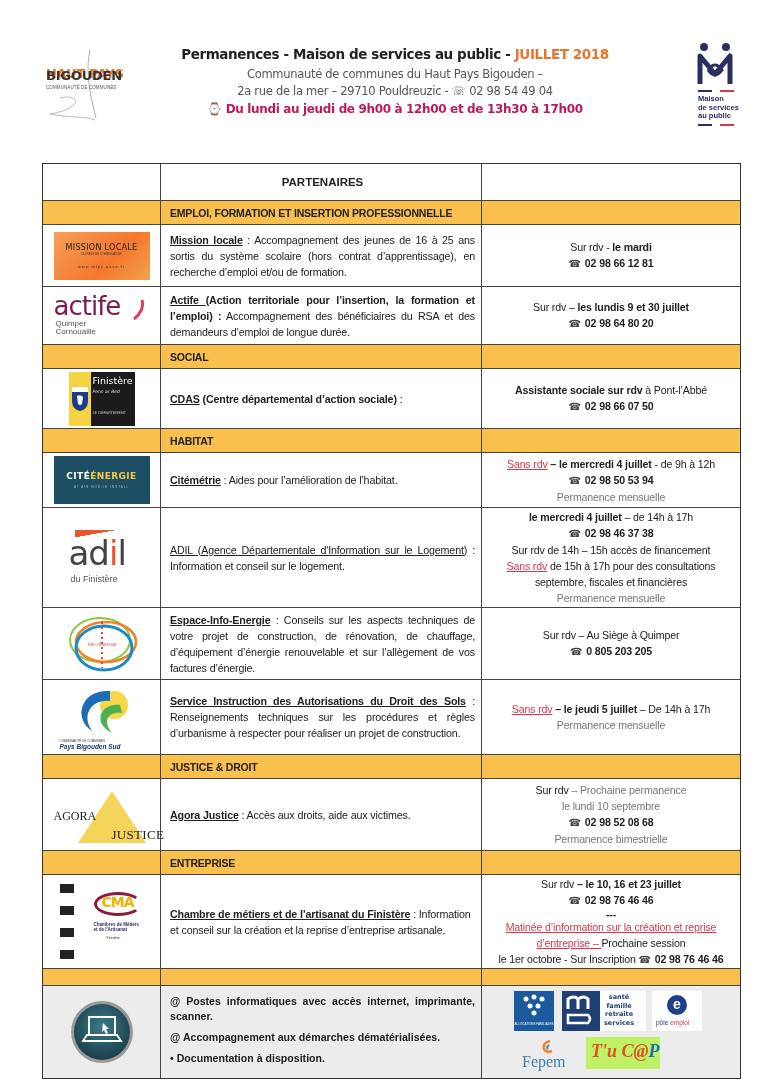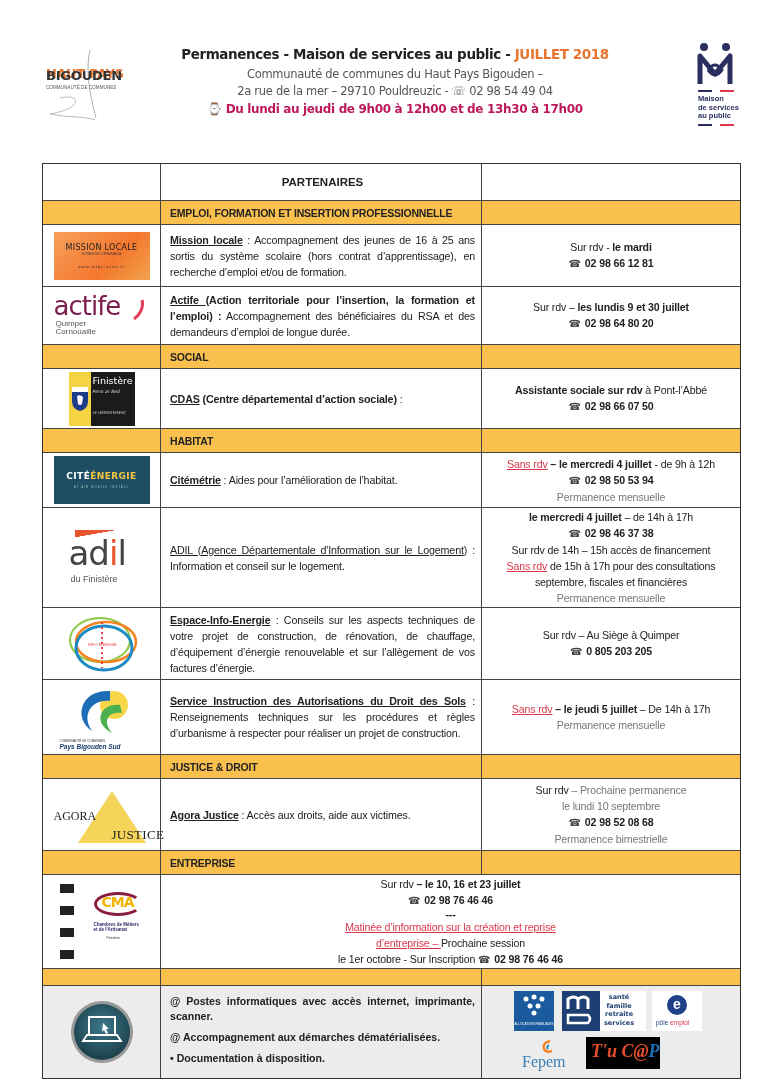--- a/index.html
+++ b/index.html
@@ -109,21 +109,21 @@
   .pt-caf { left: 28px; top: 2px; width: 40px; height: 40px; background: #1b5a9c; }
   .pt-msa { left: 76px; top: 2px; width: 84px; height: 40px; background: #fff; display: flex; }
   .pt-msa .box { width: 38px; height: 40px; background: #1e3f74; }
   .pt-msa .t { font-size: 6.5px; font-weight: bold; color: #1e3f74; line-height: 8.5px; padding: 2px 4px; font-family: "DejaVu Sans", sans-serif; }
   .pt-pe { left: 166px; top: 2px; width: 50px; height: 40px; background: #fff; }
   .pt-pe .c { position: absolute; left: 15px; top: 4px; width: 20px; height: 20px; border-radius: 50%; background: #1e3f8a; color: #fff; font-size: 14px; font-weight: bold; text-align: center; line-height: 19px; }
   .pt-pe .t { position: absolute; left: 4px; top: 28px; font-size: 6.5px; color: #1e3f8a; white-space: nowrap; }
   .pt-pe .t span { color: #e2334d; }
   .pt-fep { left: 34px; top: 50px; width: 60px; height: 36px; }
   .pt-fep .t { position: absolute; left: 2px; top: 14px; font-family: "Liberation Serif", serif; font-size: 16px; color: #3a7fb5; }
-  .pt-tu { left: 100px; top: 48px; width: 74px; height: 32px; background: #000000; }
+  .pt-tu { left: 100px; top: 48px; width: 74px; height: 32px; background: #bef264; }
   .pt-tu .t { position: absolute; left: 5px; top: 4px; font-family: "Liberation Serif", serif; font-style: italic; font-weight: bold; font-size: 18px; color: #222; }
   .pt-tu .t span { color: #e24d2b; }
 </style>
 </head>
 <body>
 
 <div class="hdr">
   <div class="logo-hpb">
     <svg width="90" height="75" viewBox="0 0 90 75">
       <path d="M50 2 C 46 20, 48 40, 56 70" stroke="#999" stroke-width="0.8" fill="none"></path>
@@ -370,20 +370,23 @@
         <div class="bar" style="top:70px"></div>
         <div class="m"></div>
         <div class="mt">CMA</div>
         <div class="cap">
             <div>Chambres de Métiers</div>
             <div>et de l'Artisanat</div>
           </div>
         <div class="fin">Finistère</div>
       </div>
     </div>
+    <div class="c2">
+      <div class="desc" style="text-align:left"><span class="nm">Chambre de métiers et de l’artisanat du Finistère</span><span> : Information et conseil sur la création et la reprise d’entreprise artisanale.</span></div>
+    </div>
     <div class="c3">
       <div class="p"><span>Sur rdv</span><b> – le 10, 16 et 23 juillet</b></div>
       <div class="p"><b class="tel">02 98 76 46 46</b></div>
       <div class="p" style="line-height:10px"><b>---</b></div>
       <div class="p"><span class="red">Matinée d’information  sur la création et reprise</span></div>
       <div class="p"><span class="red">d’entreprise – </span><span>Prochaine session</span></div>
       <div class="p"><span>le 1er octobre - Sur Inscription </span><b class="tel">02 98 76 46 46</b></div>
     </div>
   </div>
 

